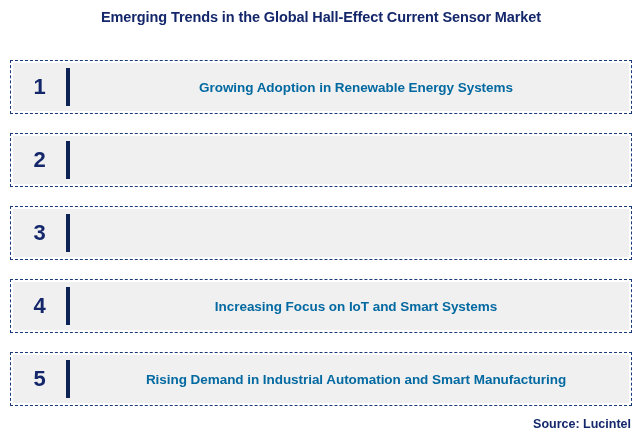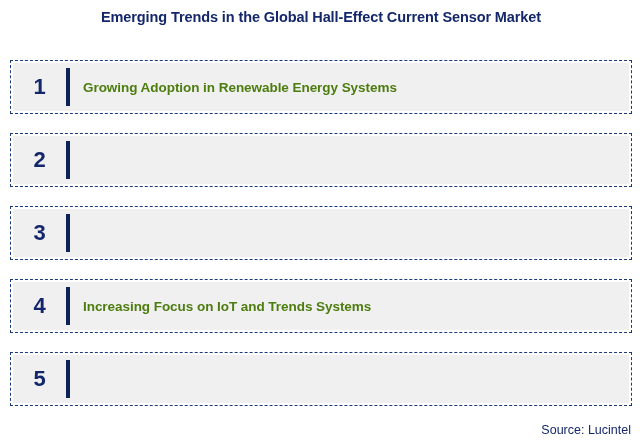--- a/index.html
+++ b/index.html
@@ -71,32 +71,33 @@
     width: 4px;
     height: 38px;
     background: #0d2356;
   }
 
   .trend-label {
     flex: 1 1 auto;
     padding-left: 13px;
     font-size: 13.5px;
     font-weight: bold;
-    color: #4d7c0f;
+    color: #0369a1;
     letter-spacing: -0.05px;
     white-space: nowrap;
+    text-align: center;
   }
 
   
   .source {
     position: absolute;
     right: 11px;
-    bottom: 9px;
+    bottom: 15px;
     font-size: 12.5px;
-    font-weight: normal;
+    font-weight: bold;
     color: #14276b;
     white-space: nowrap;
   }
 </style>
 </head>
 <body>
 
 <div class="title">Emerging Trends in the Global Hall-Effect Current Sensor Market</div>
 
 <div class="trend-list">
@@ -120,26 +121,27 @@
     <div class="trend-inner">
       <div class="trend-number">3</div>
       <div class="trend-divider"></div>
     </div>
   </div>
 
   <div class="trend-row">
     <div class="trend-inner">
       <div class="trend-number">4</div>
       <div class="trend-divider"></div>
-      <div class="trend-label">Increasing Focus on IoT and Trends Systems</div>
+      <div class="trend-label">Increasing Focus on IoT and Smart Systems</div>
     </div>
   </div>
 
   <div class="trend-row">
     <div class="trend-inner">
       <div class="trend-number">5</div>
       <div class="trend-divider"></div>
+      <div class="trend-label">Rising Demand in Industrial Automation and Smart Manufacturing</div>
     </div>
   </div>
 
 </div>
 
 <div class="source">Source: Lucintel</div>
 
 </body></html>

